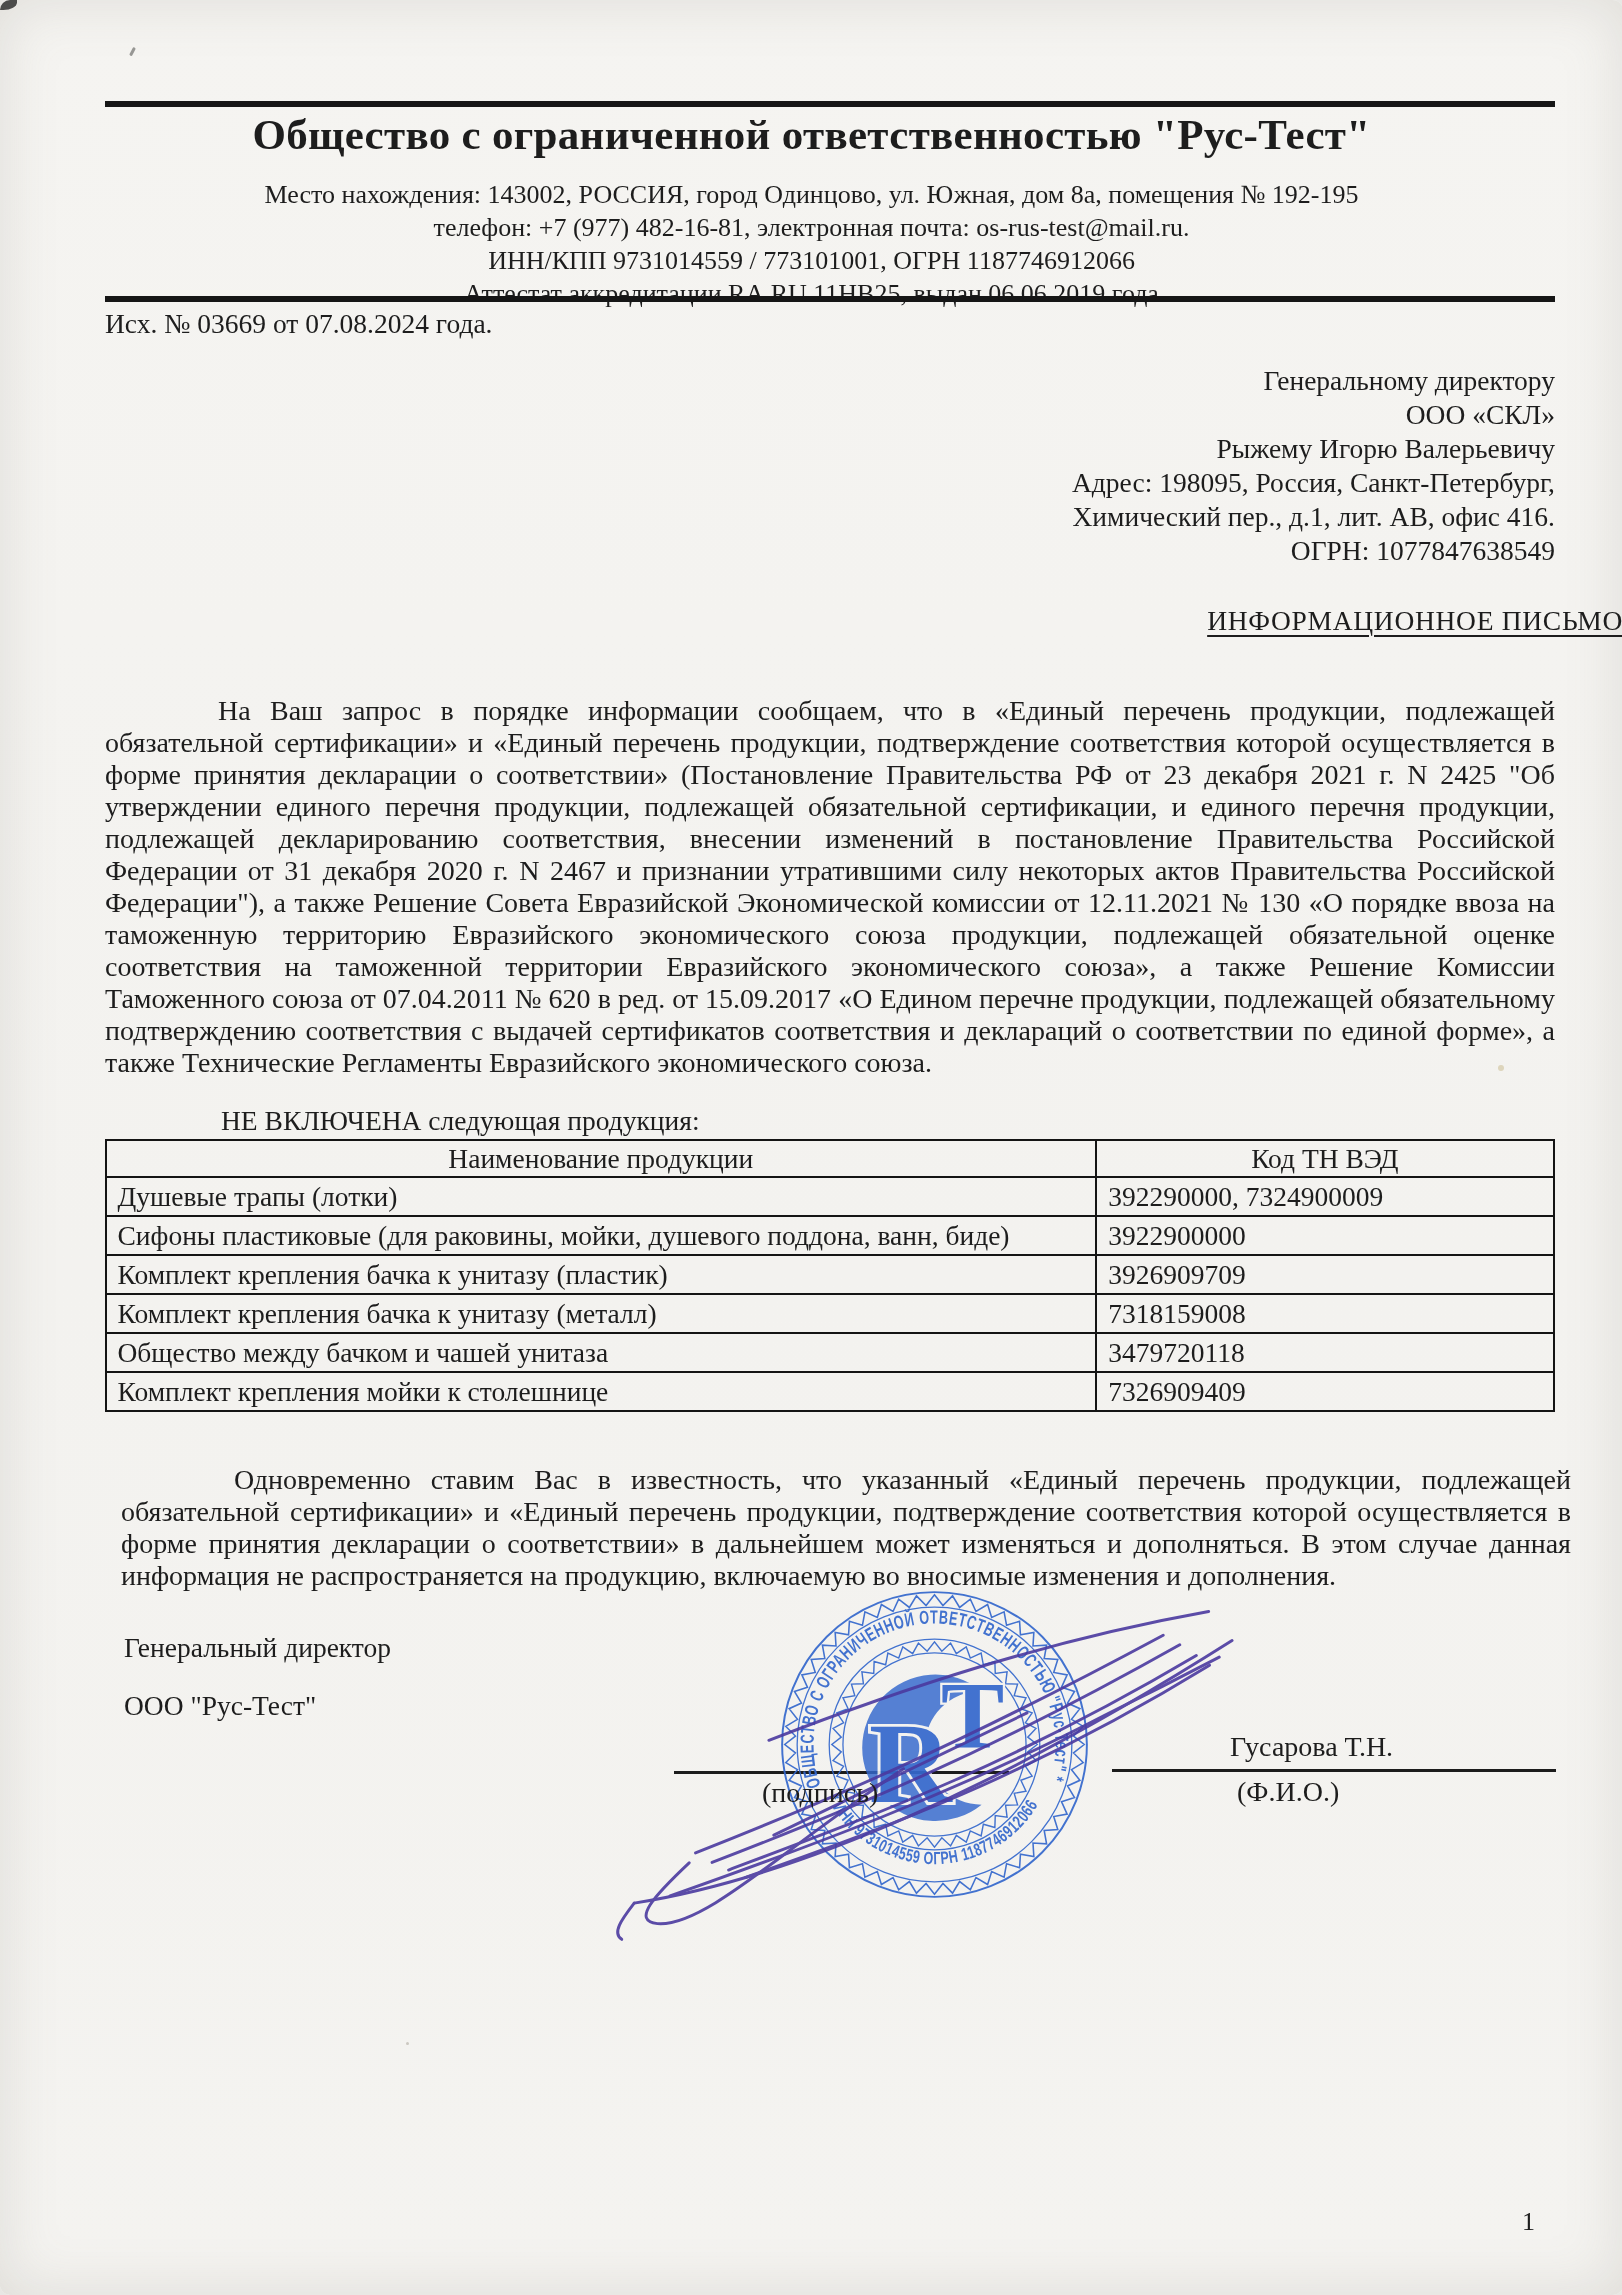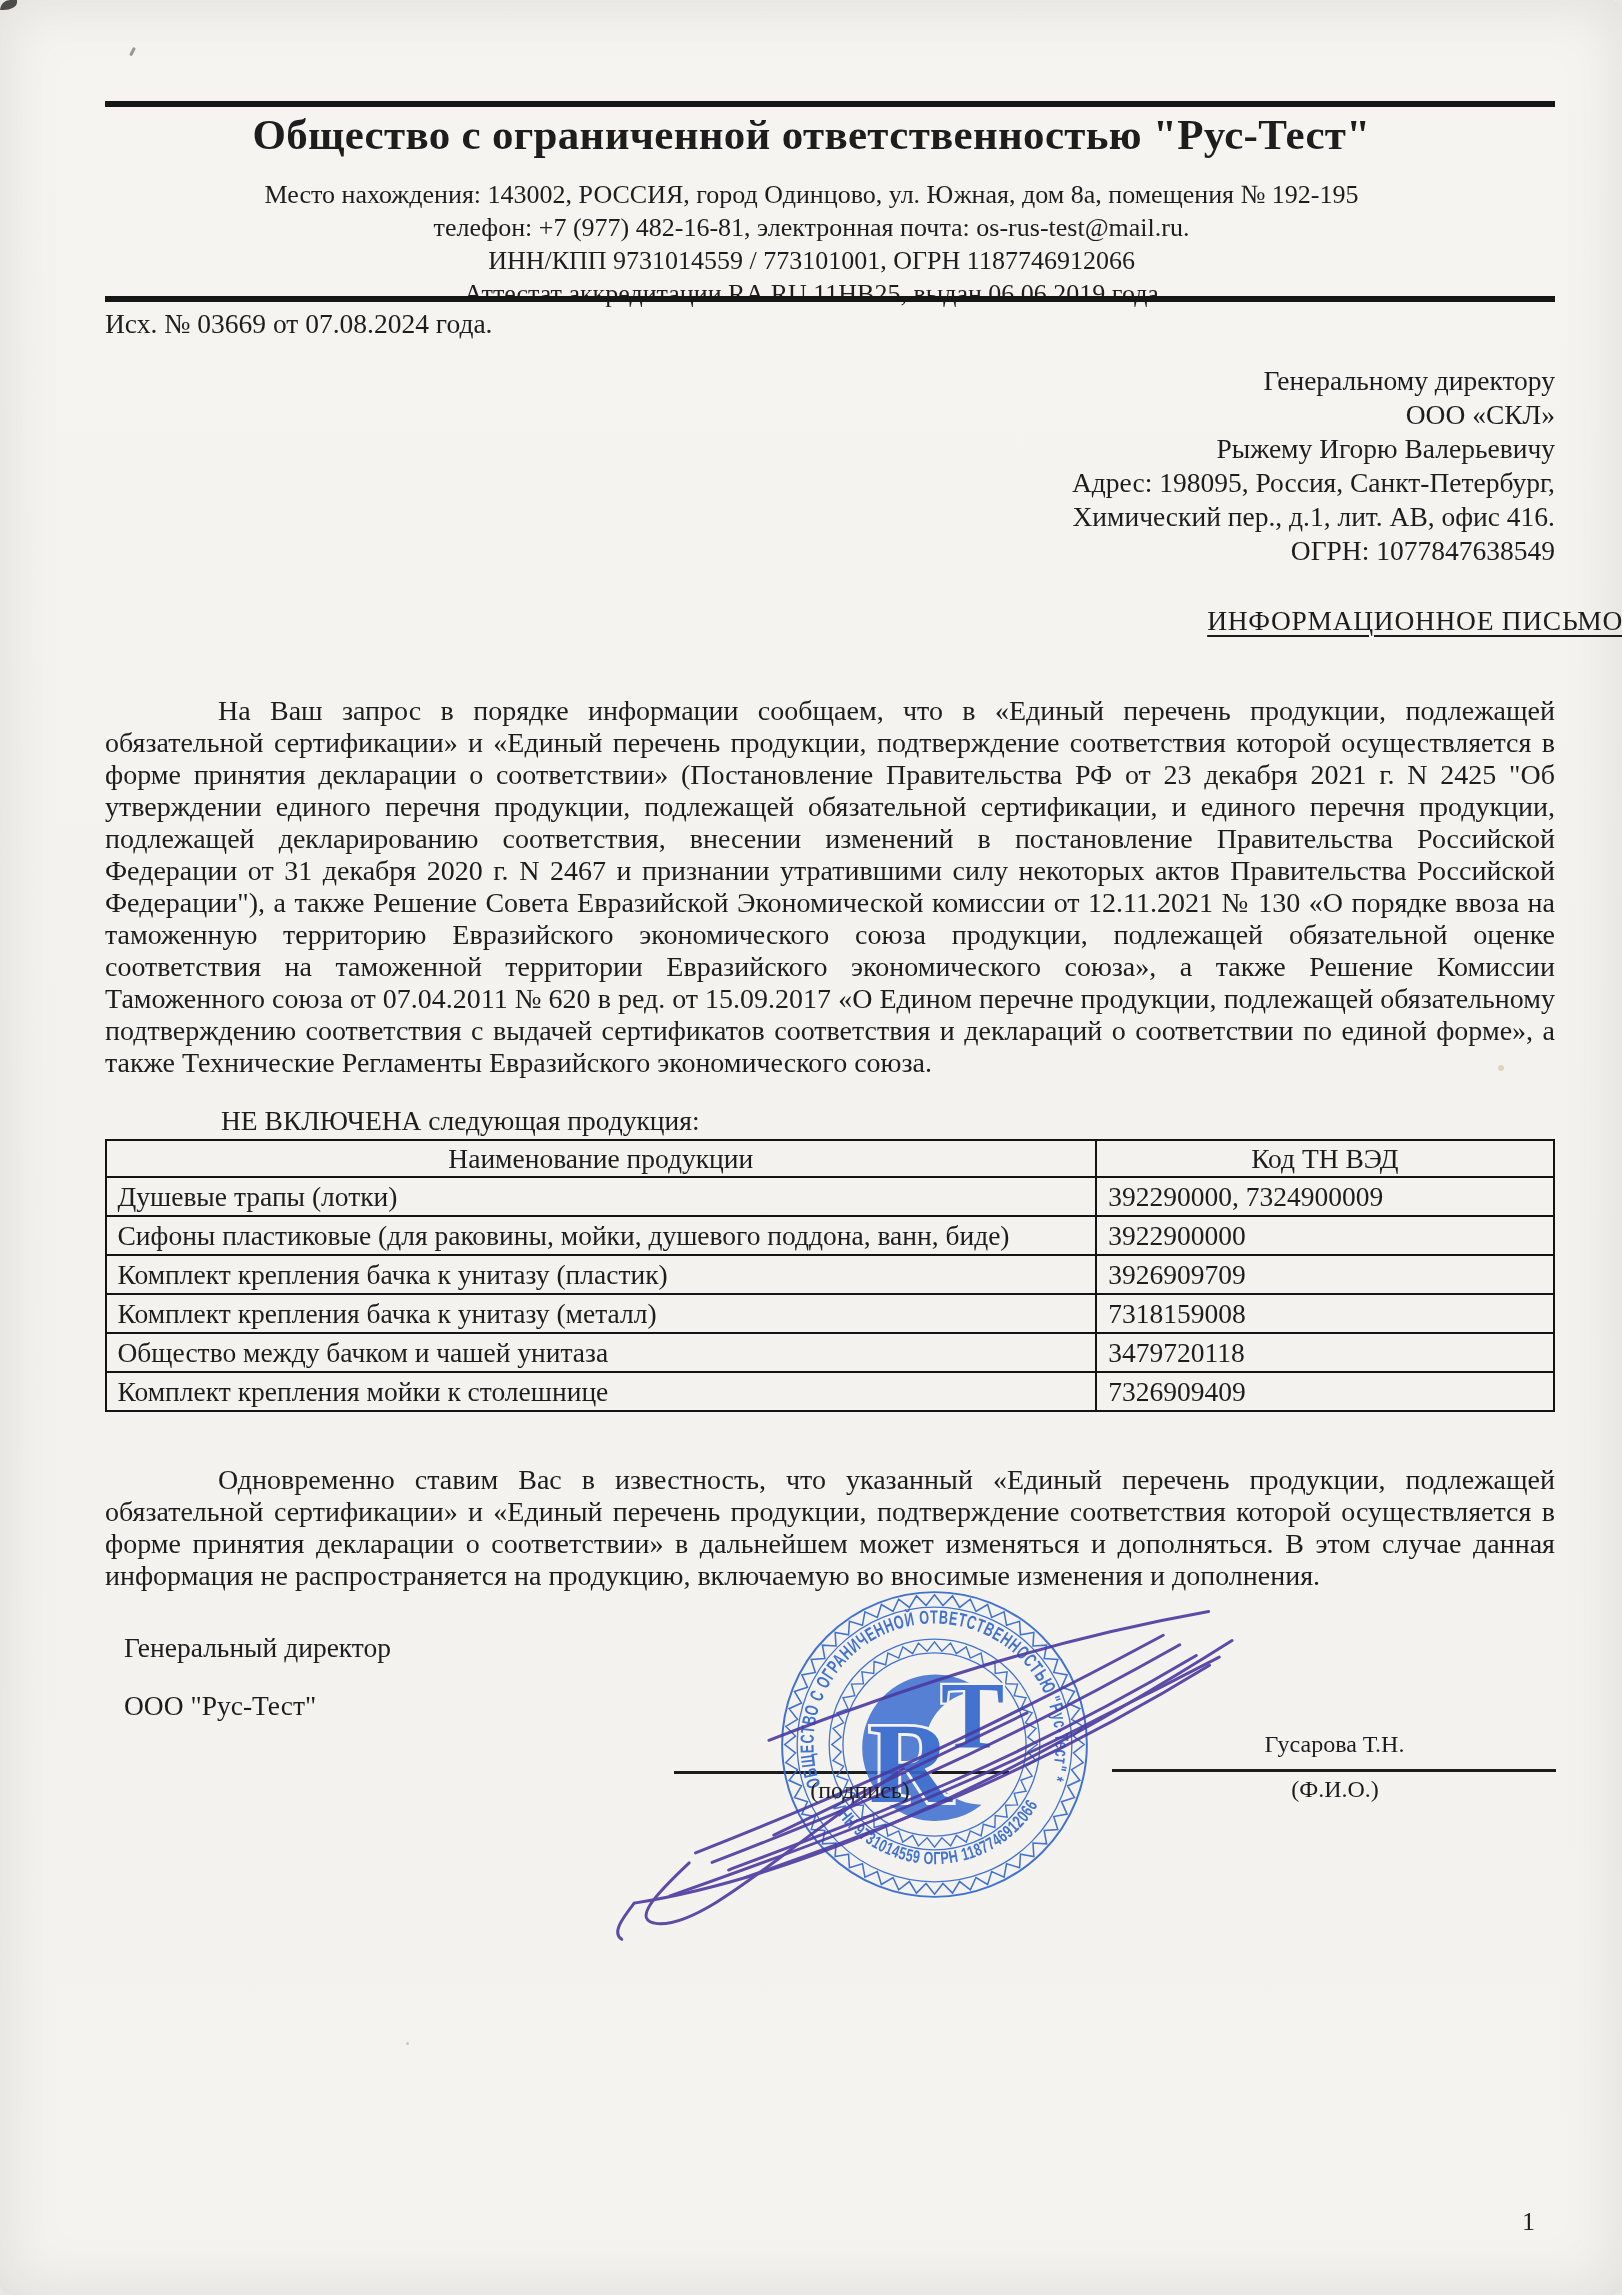--- a/index.html
+++ b/index.html
@@ -42,21 +42,21 @@
     text-align:right;font-size:27.5px;letter-spacing:0.7px;
     text-decoration:underline;text-underline-offset:4.6px;text-decoration-thickness:1.6px;
   }
   .para{
     position:absolute;left:105px;width:1450px;
     font-size:28px;line-height:32px;
     text-align:justify;text-justify:inter-word;hyphens:none;
     text-indent:113px;
   }
   .para-1{top:695px;}
-  .para-2{top:1464px;}
+  .para-2{top:1464px;margin-left:16px;}
   .not-included{
     position:absolute;left:105px;top:1105px;width:1450px;
     font-size:27.5px;padding-left:116px;
   }
   table.products{
     position:absolute;left:105px;top:1139px;width:1450px;
     border-collapse:collapse;font-size:27.5px;
   }
   table.products td,table.products th{
     border:2px solid #141414;vertical-align:middle;line-height:1.15;
@@ -64,21 +64,21 @@
   }
   table.products{border:2.6px solid #141414;}
   th.c-name,th.c-code{height:37px;text-align:center;}
   td.c-name{height:39px;padding:1.3px 9.2px 1.3px 10.5px;text-align:left;}
   td.c-code{height:39px;padding:1.3px 6.5px 1.3px 11.8px;text-align:left;}
   .sig-position{position:absolute;left:124px;top:1632px;font-size:27.5px;}
   .sig-company{position:absolute;left:124px;top:1690px;font-size:27.5px;}
   .sig-line{position:absolute;height:2.6px;background:#1c1c1c;z-index:1;}
   .sig-line-left{left:674px;top:1771px;width:335px;}
   .sig-line-right{left:1112px;top:1769px;width:444px;}
-  .sig-caption{position:absolute;font-size:24px;text-align:center;z-index:4;}
+  .sig-caption{position:absolute;font-size:28px;z-index:4;}
   .cap-podpis{left:762px;top:1777px;width:196px;}
   .cap-name{left:1230px;top:1731px;width:209px;}
   .cap-fio{left:1237px;top:1776px;width:196px;}
   .stamp-wrap{position:absolute;left:771px;top:1581px;width:327px;height:327px;z-index:2;opacity:.92;}
   .stamp-wrap svg{color:var(--stamp-color);}
   .sign-wrap{position:absolute;left:576px;top:1551px;width:694px;height:406px;z-index:3;opacity:.9;transform:rotate(-1deg);}
   .sign-wrap svg{color:var(--sig-color);}
   .page-number{position:absolute;left:1509px;top:2207px;width:39px;text-align:center;font-size:26px;}
   .corner-blotch{position:absolute;left:0;top:0;width:17px;height:9.8px;background:#262626;border-bottom-right-radius:80%;opacity:.8;}
   .speck-1{position:absolute;left:131px;top:47px;width:2.6px;height:9.2px;background:#4a4a48;opacity:.55;transform:rotate(28deg);border-radius:1.3px;}

